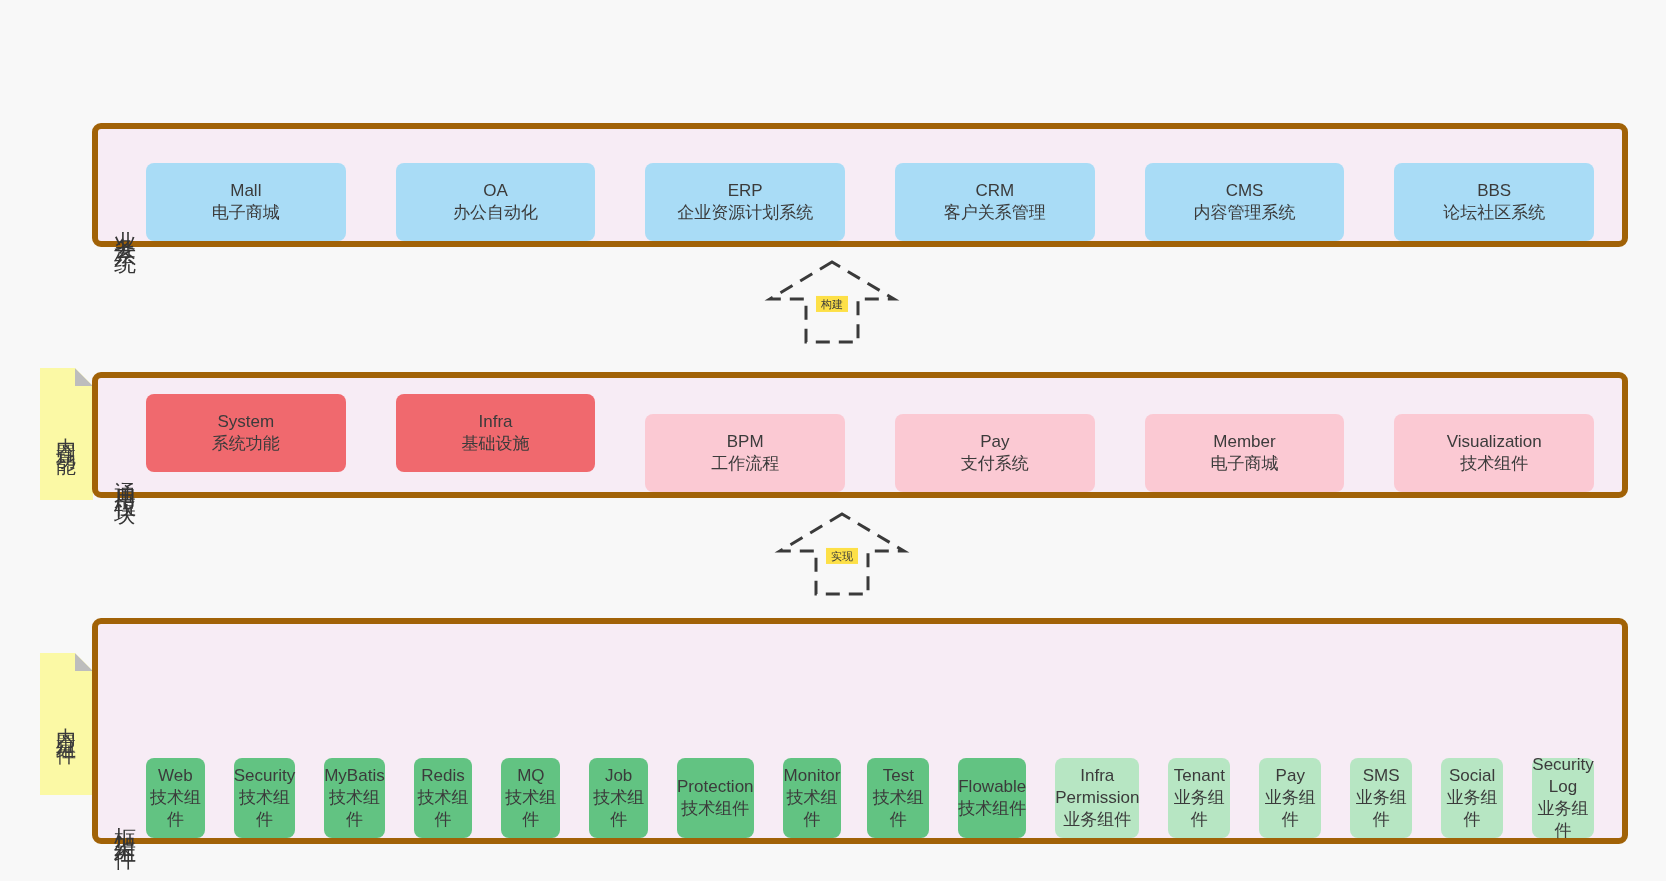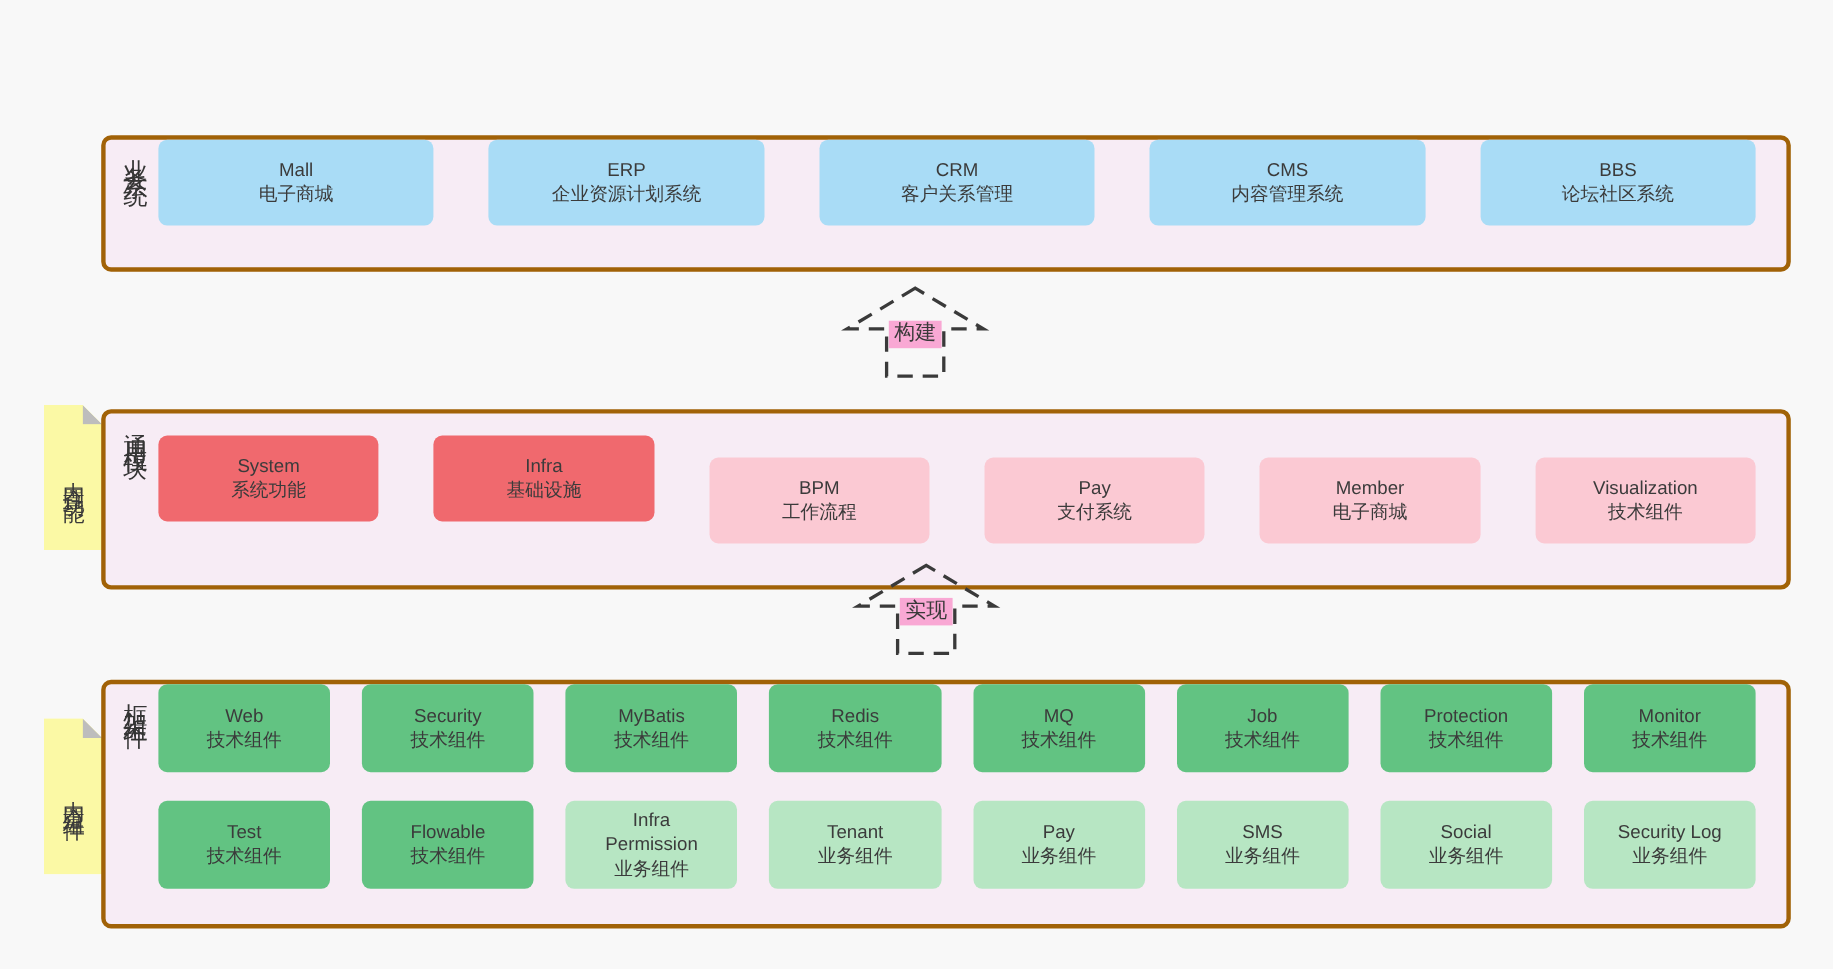--- a/index.html
+++ b/index.html
@@ -3,33 +3,33 @@
 <meta charset="utf-8">
 <style>
   * { margin:0; padding:0; box-sizing:border-box; }
   html,body { background:#f8f8f8; }
   .canvas {
     position:relative; width:1666px; height:881px; overflow:hidden;
     background:#f8f8f8; font-family:"Liberation Sans", sans-serif; color:#3b3b3b;
   }
   .layer {
     position:absolute; left:92px; width:1536px;
-    background:#f7ecf5; border:4px solid #a16207; border-radius:9px;
-    display:flex; align-items:flex-start; z-index:2;
+    background:#f7ecf5; border:6px solid #a16207; border-radius:9px;
+    display:flex; align-items:flex-end; z-index:2;
   }
   .layer1 { top:123px;  height:124px; }
-  .layer2 { top:372px;  height:164px; }
+  .layer2 { top:372px;  height:126px; }
   .layer3 { top:618px;  height:226px; }
   .vlabel {
     writing-mode:vertical-rl; text-orientation:upright;
     font-size:22px; letter-spacing:7px; color:#353535;
     margin-left:16px; margin-right:10px; flex:0 0 auto; line-height:1;
   }
   .boxes { flex:1; display:flex; gap:50px; padding-right:28px; align-items:center; }
-  .boxes-col { flex:1; display:flex; flex-direction:column; gap:26px; padding-right:28px; }
+  .boxes-col { flex:1; display:flex; flex-direction:row; gap:26px; padding-right:28px; }
   .brow { display:flex; gap:29px; }
   .box {
     flex:1; height:78px; border-radius:8px;
     display:flex; flex-direction:column; align-items:center; justify-content:center;
     font-size:17px; line-height:1.3; text-align:center;
   }
   .brow .box { height:80px; }
   .box .t { white-space:pre-line; }
   .box.blue { background:#a9dcf6; }
   .box.red  { background:#f0696e; }
@@ -49,34 +49,38 @@
   .sticky2 { top:653px; height:142px; }
   .sticky .vlabel {
     margin:0; font-size:20px; letter-spacing:6px; color:#3a3a3a;
   }
   .arrow { position:absolute; width:140px; height:88px; z-index:3; }
   .arrow1 { left:762px; top:258px; }
   .arrow2 { left:772px; top:510px; }
   .arrow svg { position:absolute; inset:0; }
   .arrow .alabel {
     position:absolute; left:50%; top:46px; transform:translate(-50%,-50%);
-    background:#f9a8d4; padding:2px 5px; font-size:19px; color:#3a3a3a; line-height:1.1;
+    background:#fde047; padding:2px 5px; font-size:11px; color:#3a3a3a; line-height:1.1;
   }
 </style>
 </head>
 <body>
 
 <div class="canvas">
 
   <div class="layer layer1">
     <div class="vlabel">业务系统</div>
     <div class="boxes">
       <div class="box blue">
         <span class="t">Mall</span>
         <span class="s">电子商城</span>
+      </div>
+      <div class="box blue">
+        <span class="t">OA</span>
+        <span class="s">办公自动化</span>
       </div>
       <div class="box blue">
         <span class="t">ERP</span>
         <span class="s">企业资源计划系统</span>
       </div>
       <div class="box blue">
         <span class="t">CRM</span>
         <span class="s">客户关系管理</span>
       </div>
       <div class="box blue">

